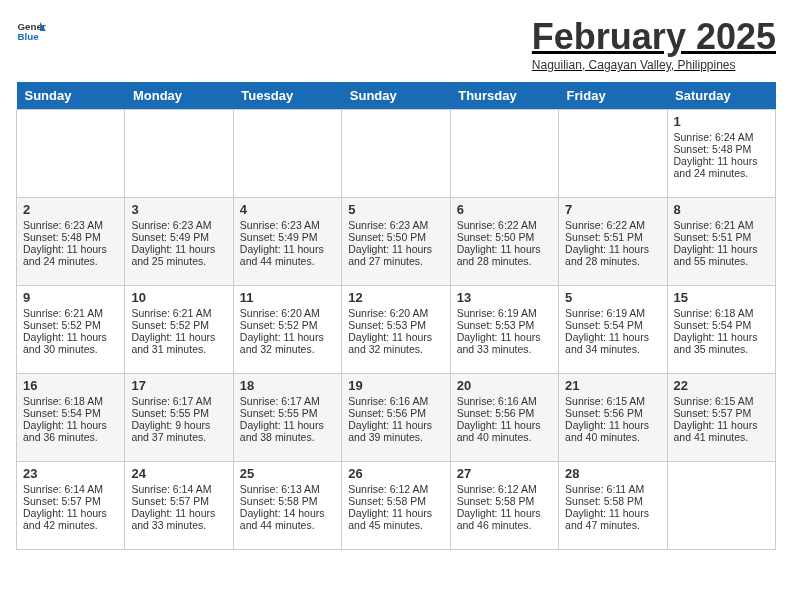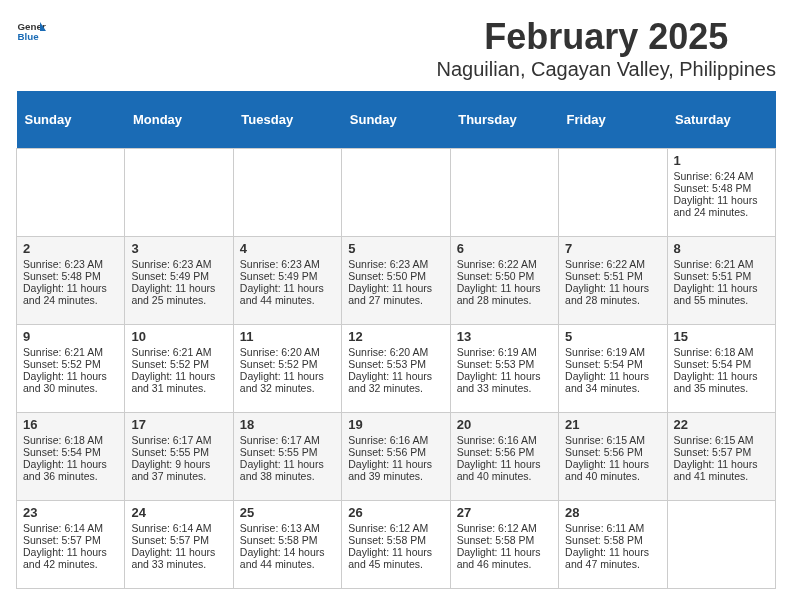--- a/index.html
+++ b/index.html
@@ -19,41 +19,42 @@
     .logo {
       display: flex;
       align-items: center;
       gap: 4px;
     }
     .logo-icon {
       width: 30px;
       height: 30px;
     }
     .title-area {
-      text-align: center;
+      text-align: left;
+      text-decoration: underline;
     }
     .month-title {
       font-size: 36px;
       font-weight: bold;
       color: #333;
     }
     .location-title {
-      font-size: 20px;
+      font-size: 12px;
       color: #333;
     }
     table {
       width: 100%;
       border-collapse: collapse;
       table-layout: fixed;
     }
     th {
       background-color: #1a6bb5;
       color: white;
       text-align: left;
-      padding: 21px 8px;
+      padding: 6px 8px;
       font-size: 13px;
       font-weight: bold;
     }
     td {
       border: 1px solid #ccc;
       vertical-align: top;
       padding: 4px 6px;
       font-size: 10.5px;
       color: #333;
       height: 88px;

